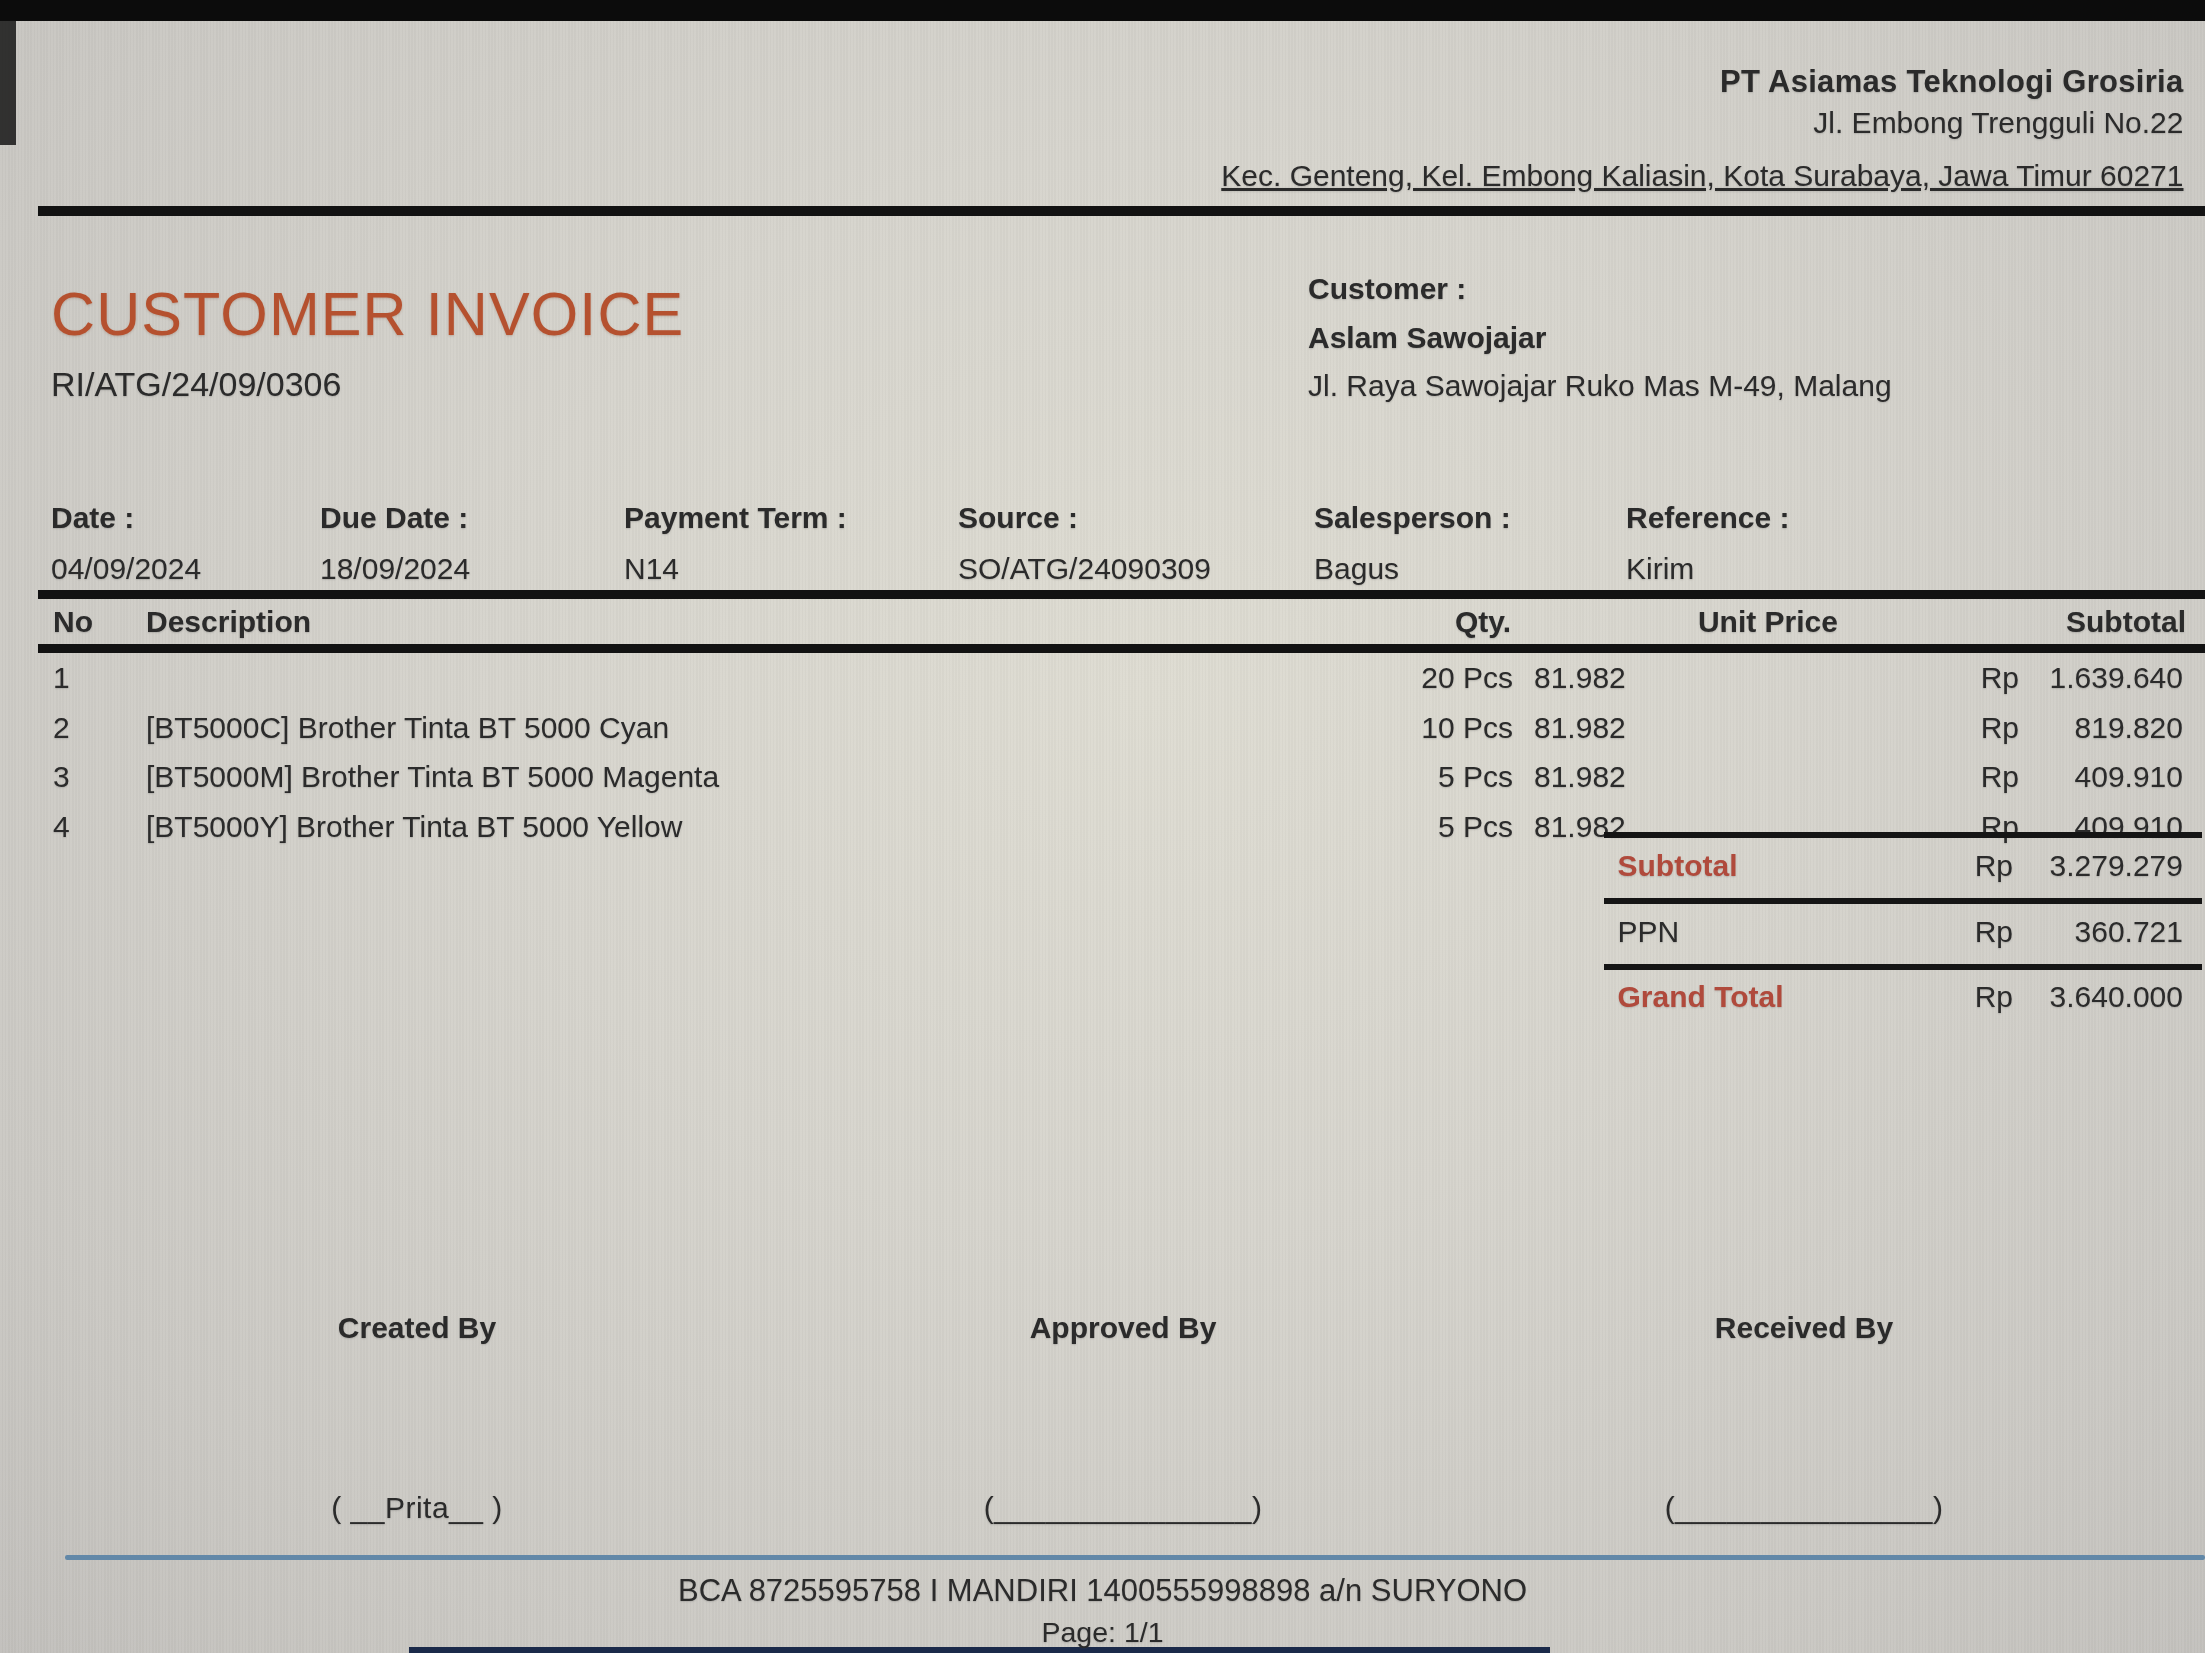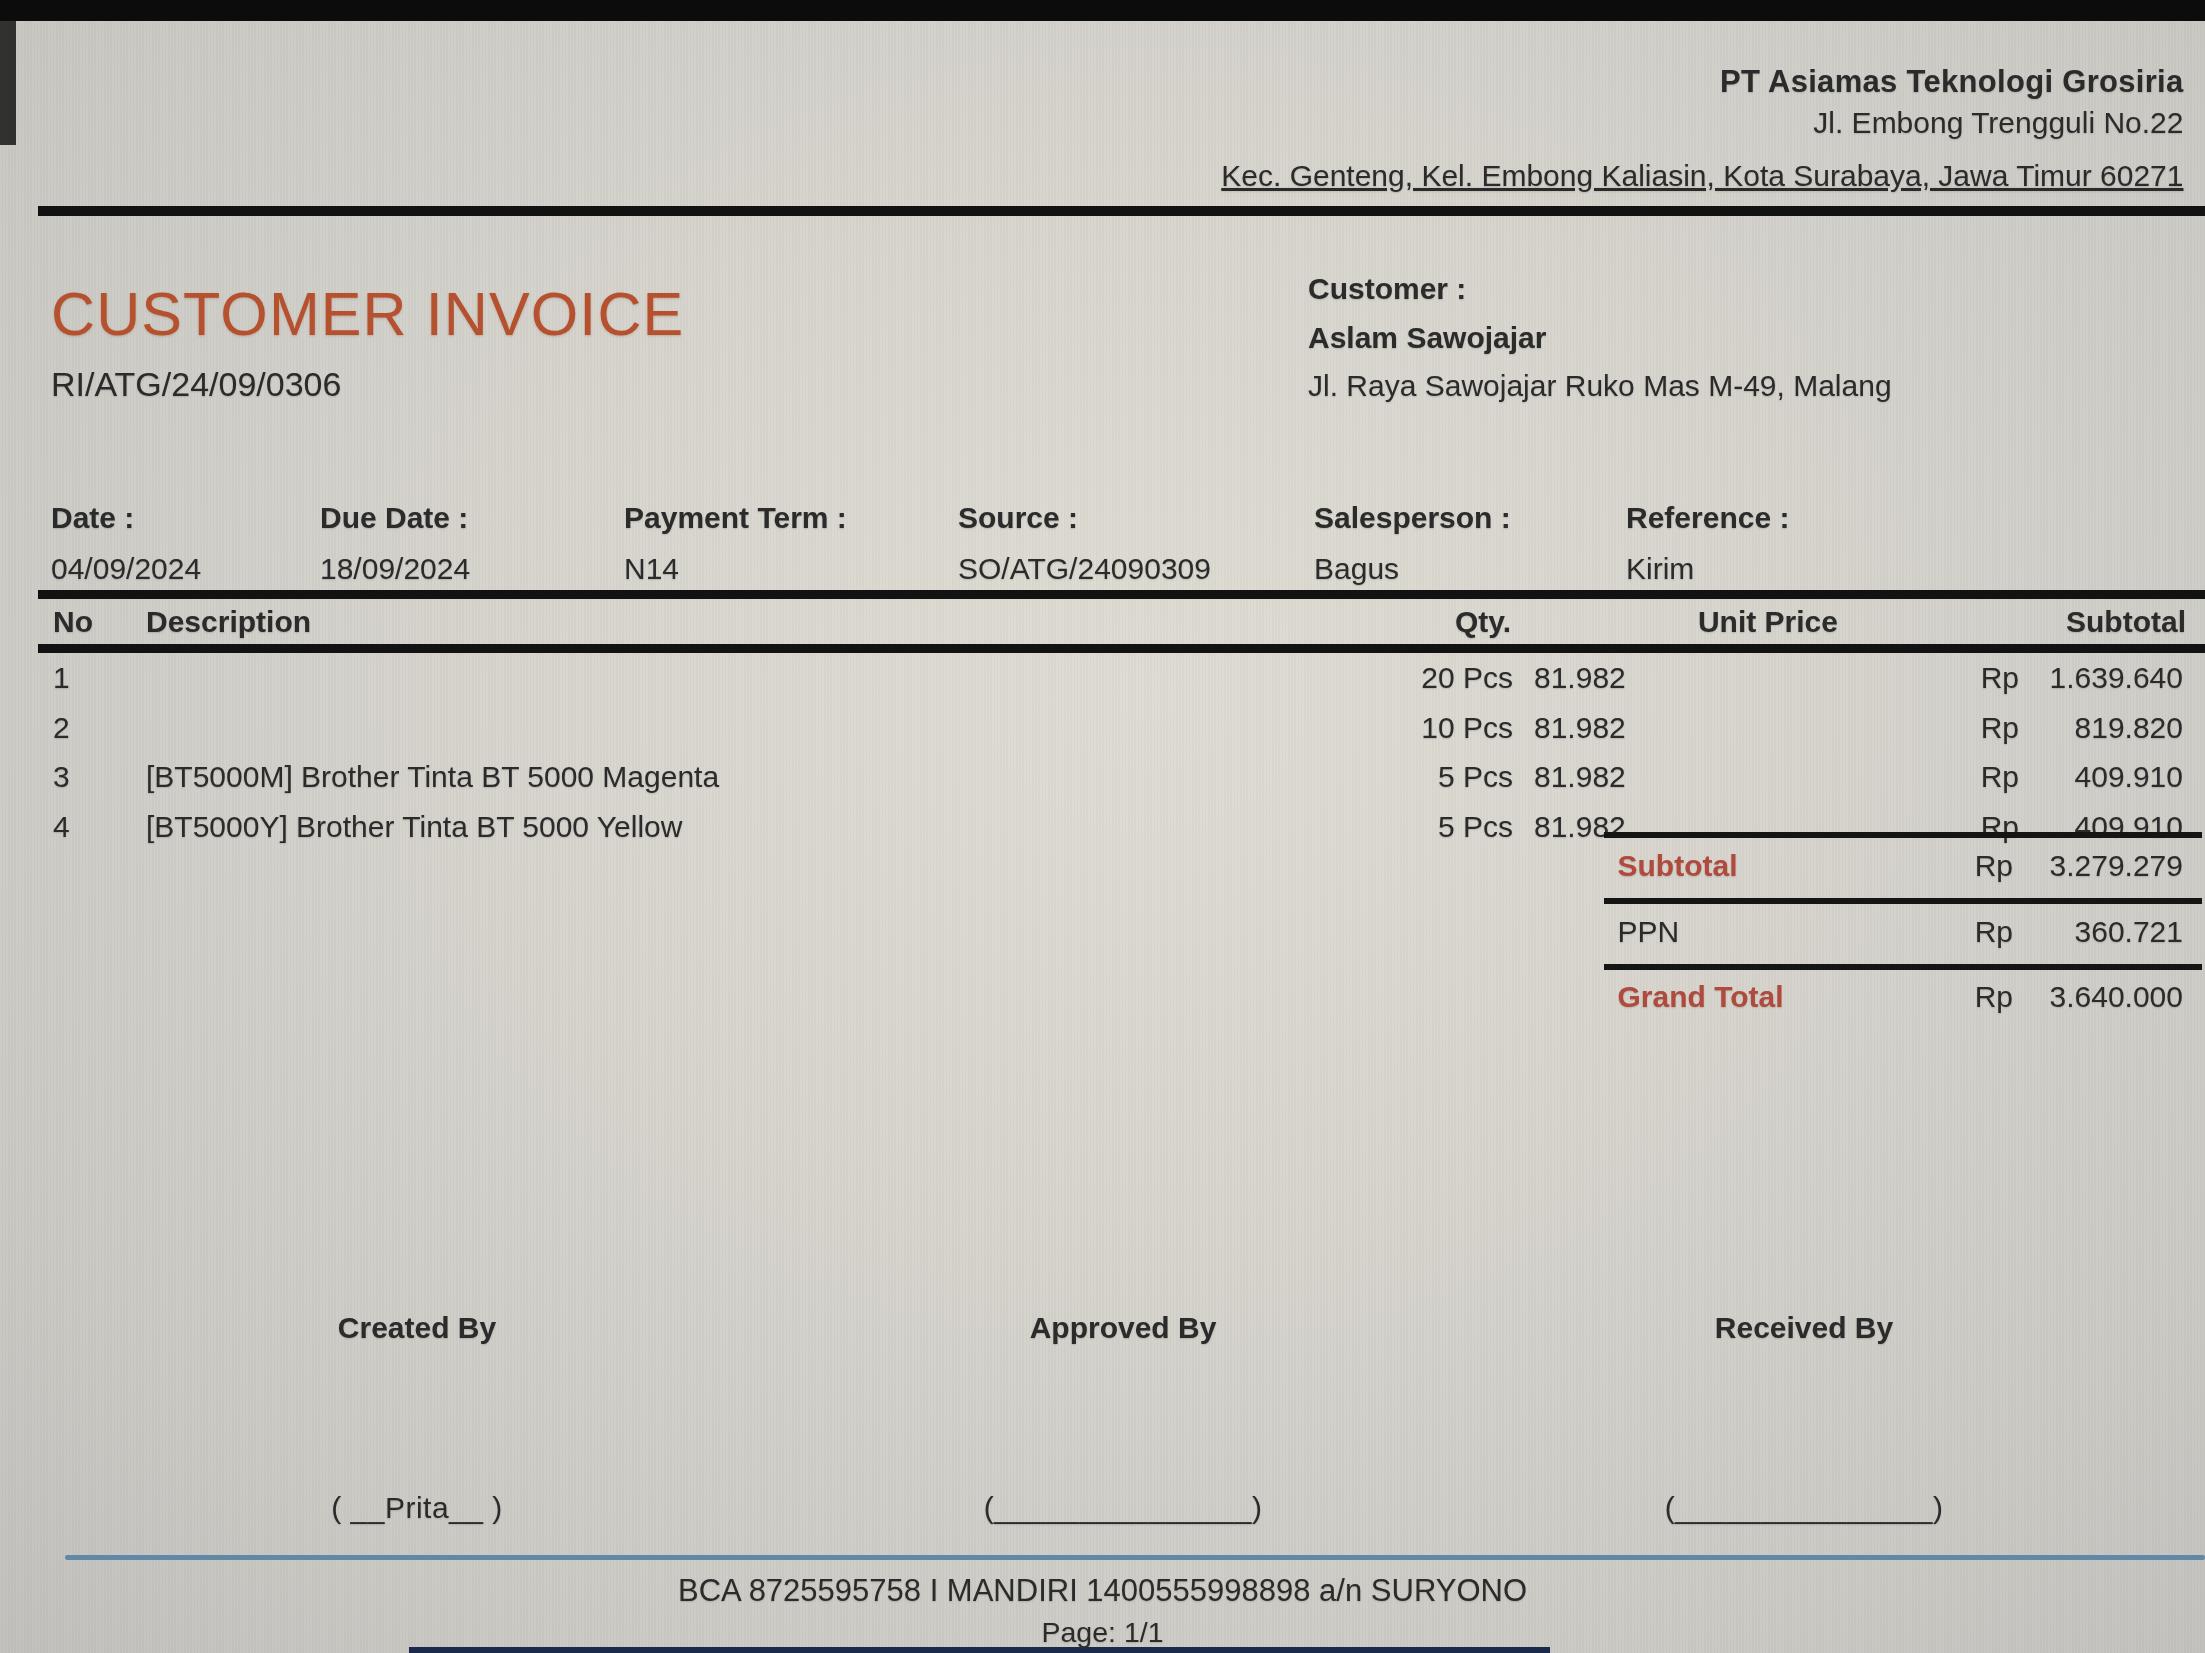--- a/index.html
+++ b/index.html
@@ -110,20 +110,21 @@
 
 <div class="abs soft row r1">
   <span class="c-no">1</span>
   <span class="c-qty">20 Pcs</span>
   <span class="c-price">81.982</span>
   <span class="c-rp">Rp</span>
   <span class="c-amt">1.639.640</span>
 </div>
 <div class="abs soft row r2">
   <span class="c-no">2</span>
+  <span class="c-desc">[BT5000C] Brother Tinta BT 5000 Cyan</span>
   <span class="c-qty">10 Pcs</span>
   <span class="c-price">81.982</span>
   <span class="c-rp">Rp</span>
   <span class="c-amt">819.820</span>
 </div>
 <div class="abs soft row r3">
   <span class="c-no">3</span>
   <span class="c-desc">[BT5000M] Brother Tinta BT 5000 Magenta</span>
   <span class="c-qty">5 Pcs</span>
   <span class="c-price">81.982</span>

